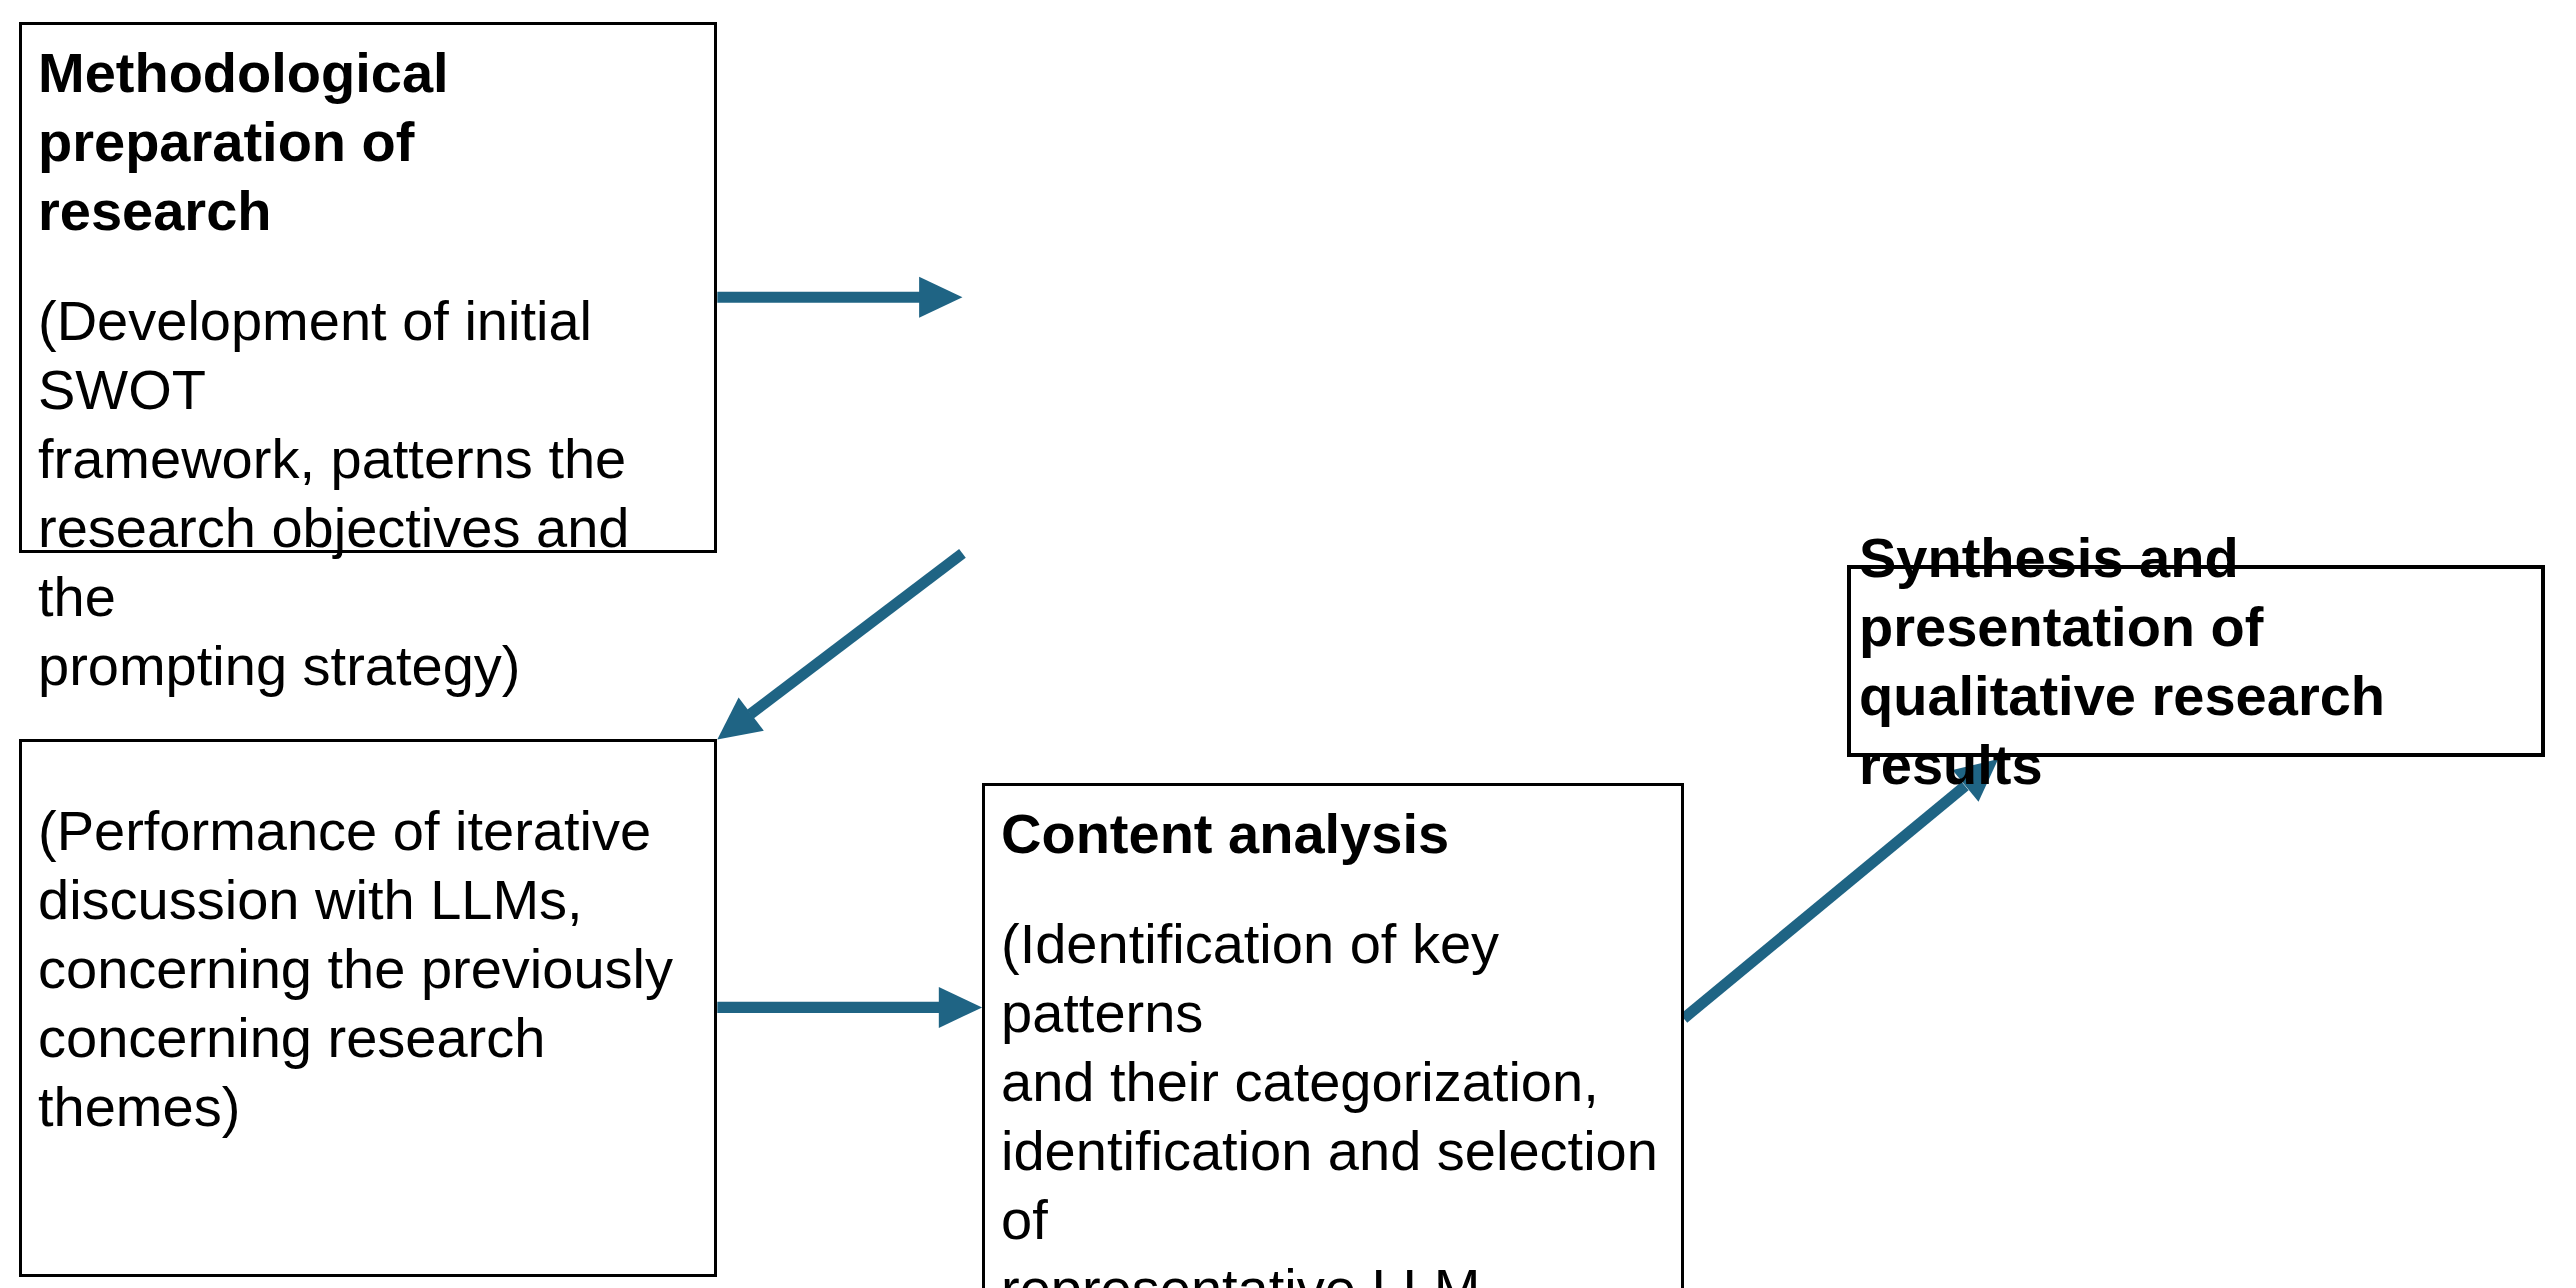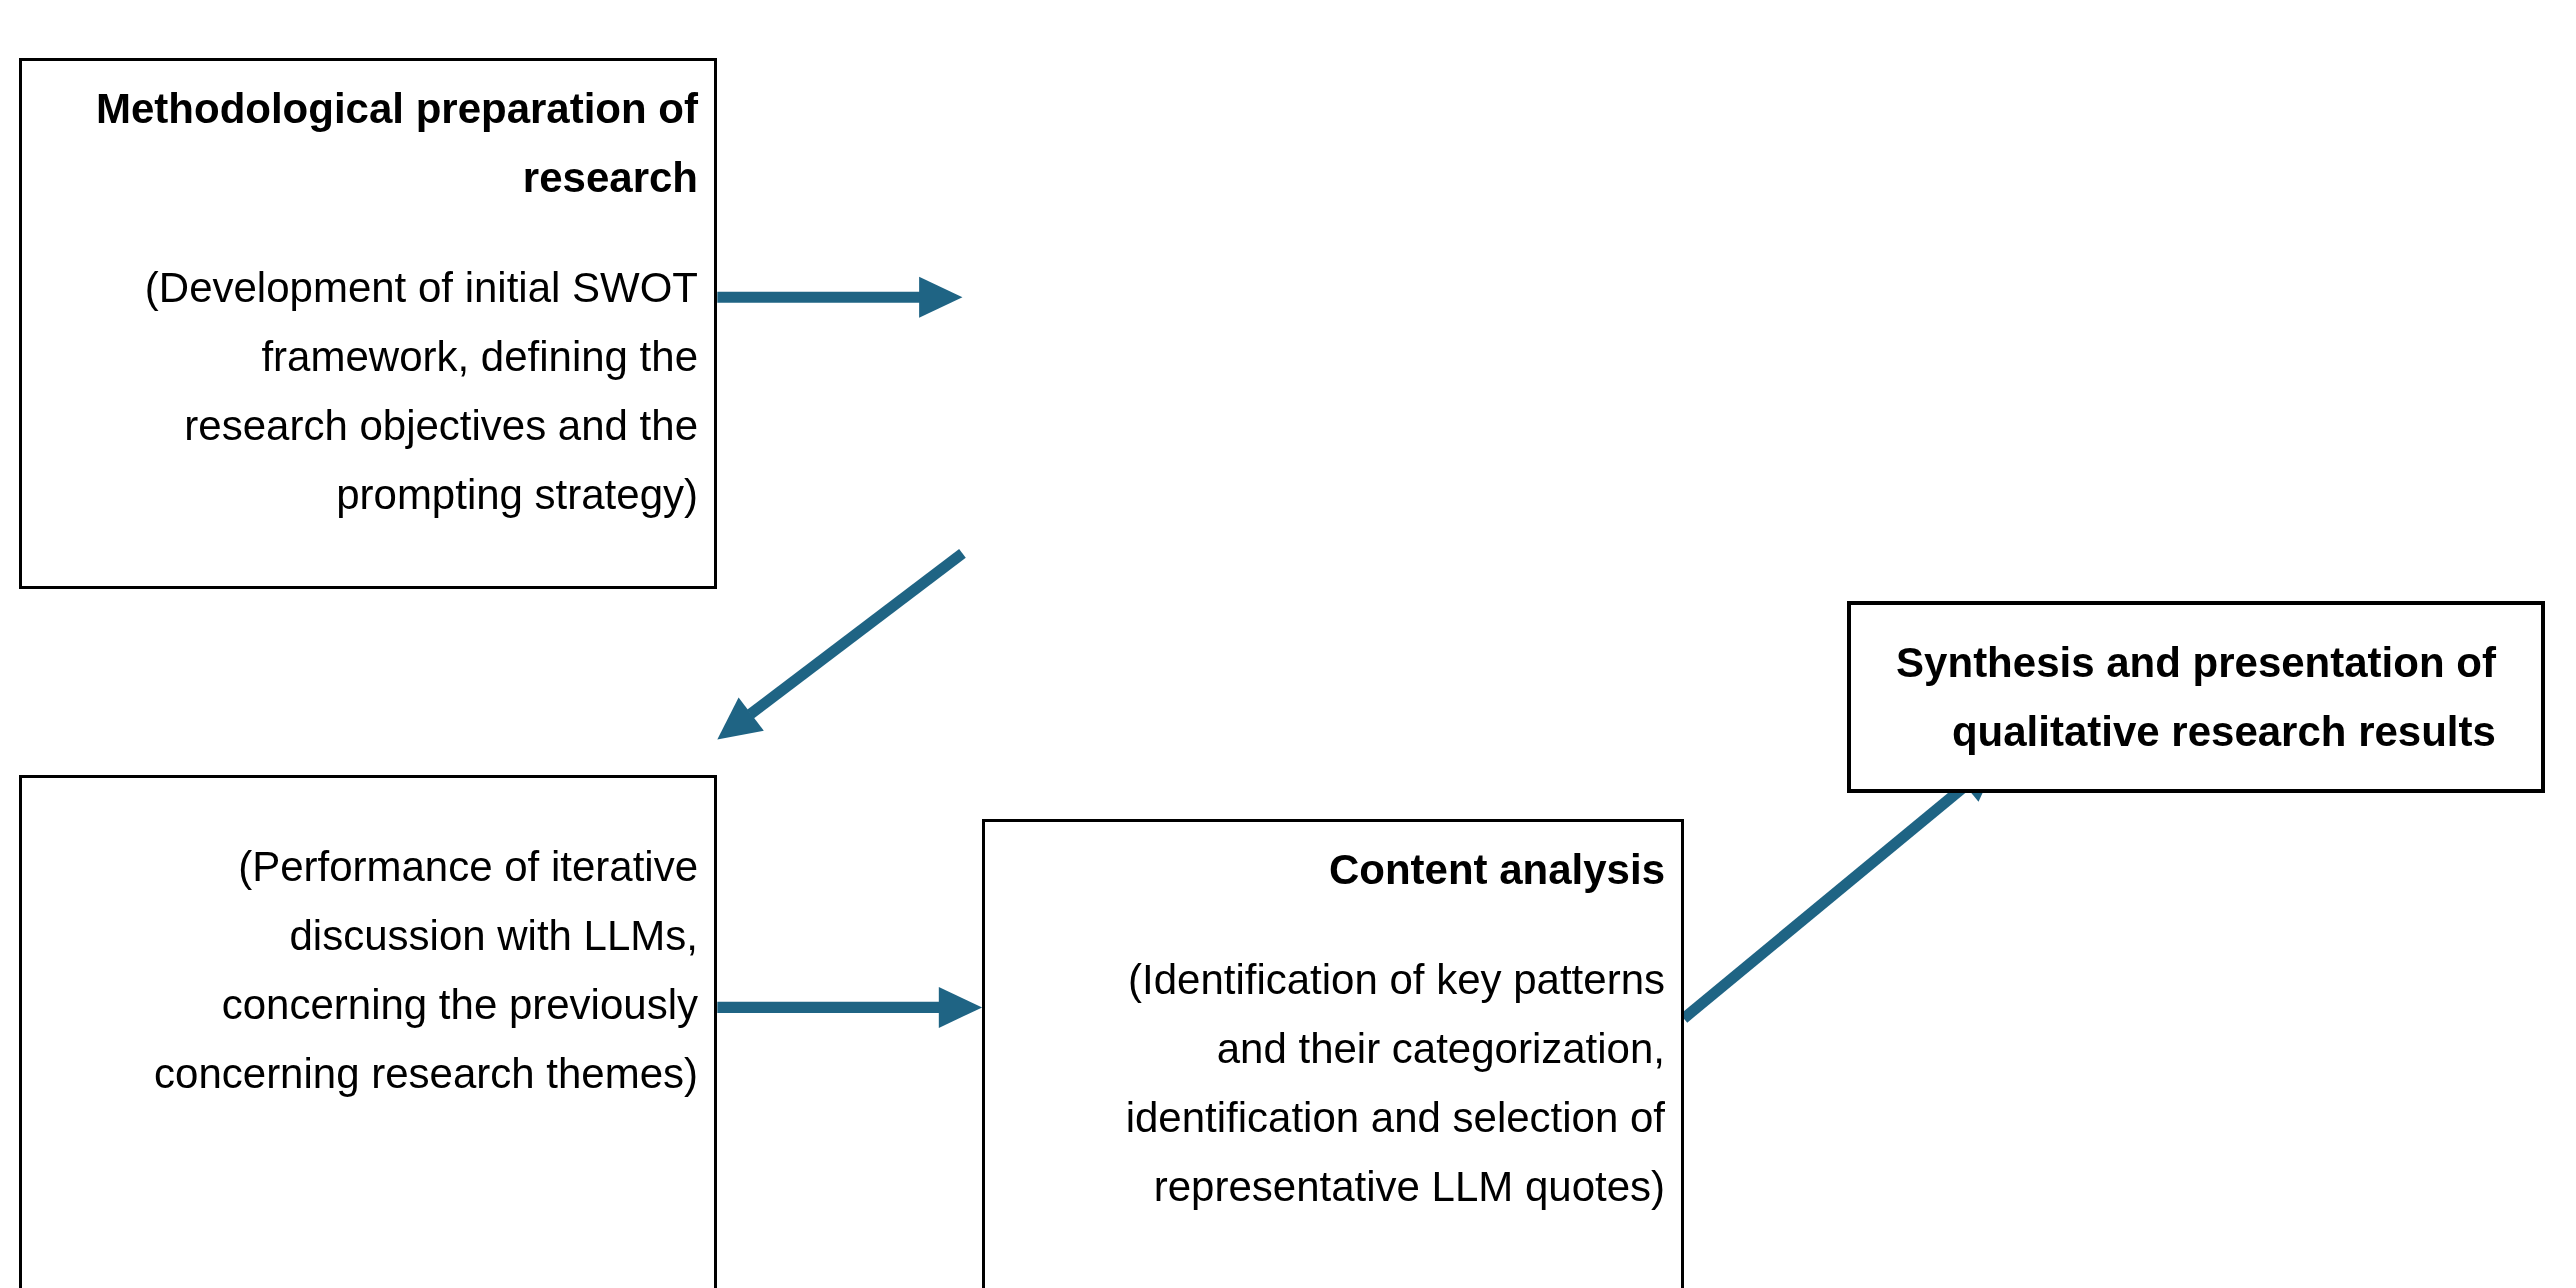--- a/index.html
+++ b/index.html
@@ -29,25 +29,24 @@
     width: 2576px;
     height: 1288px;
     pointer-events: none;
   }
   #arrow-layer line { stroke: var(--arrow); stroke-width: 14; }
   #arrow-layer polygon { fill: var(--arrow); }
   .node {
     position: absolute;
     background: var(--bg);
     border: 3.2px solid var(--border);
-    text-align: right;
-    font-size: 42px;
+    text-align: left;
+    font-size: 56px;
     line-height: 69px;
     padding: 12.6px 16px 0 16px;
-    margin-top: 36px;
   }
   .node-title {
     font-weight: 700;
     white-space: pre-line;
   }
   .node-body {
     margin-top: 41px;
     white-space: pre-line;
   }
   .node-body:empty { display: none; }
@@ -84,21 +83,21 @@
     <g>
       <line x1="2136" y1="1292" x2="2493" y2="997"></line>
       <polygon points="2535,963 2510,1017 2477,977"></polygon>
     </g>
   </svg>
 
   <div class="node" id="box-methodological">
     <div class="node-title">Methodological preparation of
 research</div>
     <div class="node-body">(Development of initial SWOT
-framework, defining the
+framework, patterns the
 research objectives and the
 prompting strategy)</div>
   </div>
 
 
   <div class="node" id="box-main">
     <div class="node-body">(Performance of iterative
 discussion with LLMs,
 concerning the previously
 concerning research themes)</div>

